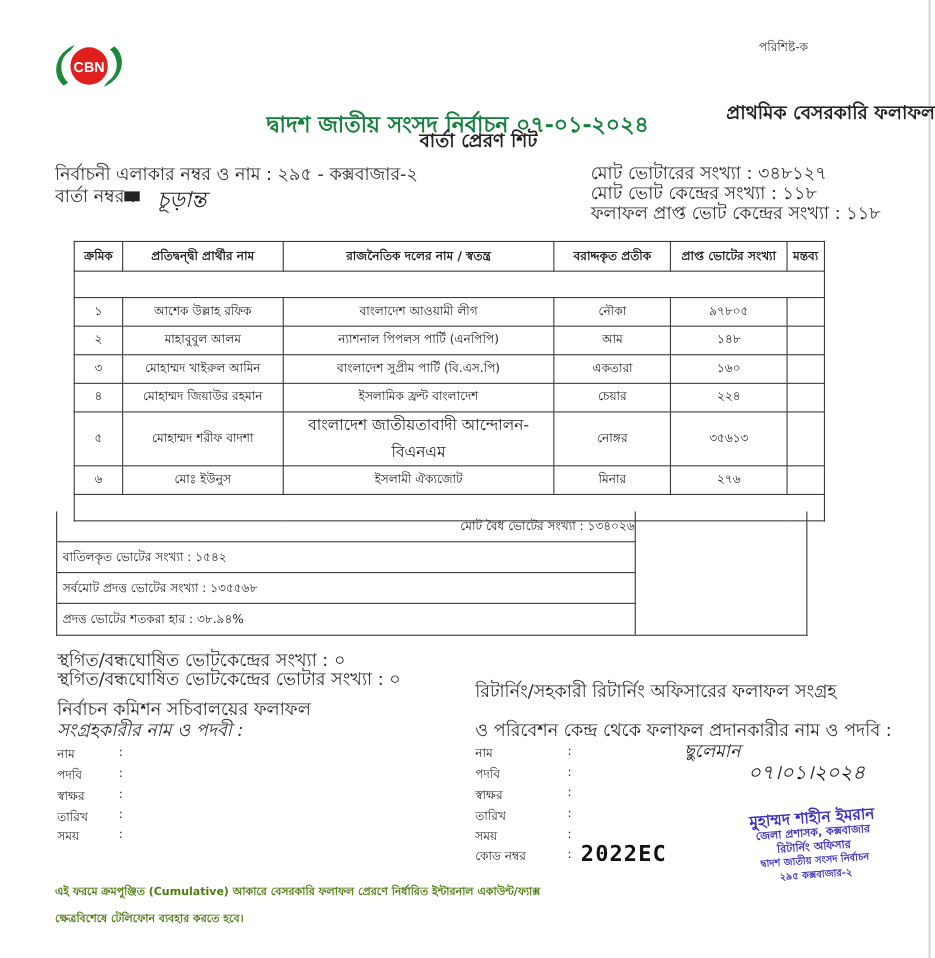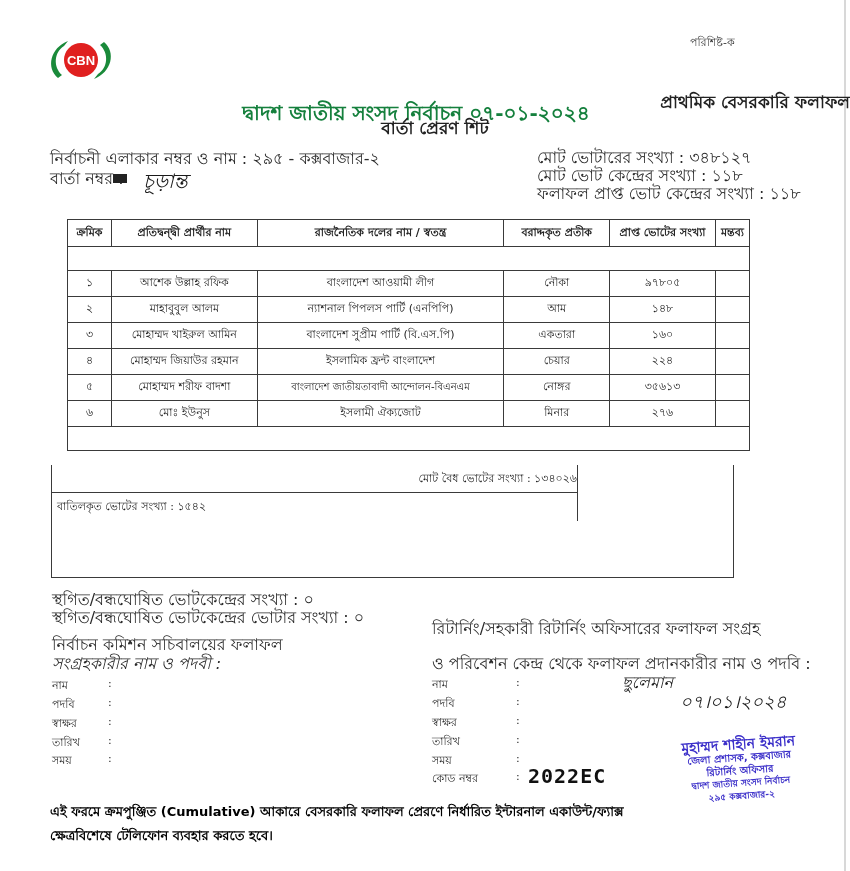--- a/index.html
+++ b/index.html
@@ -19,21 +19,21 @@
   table.res { position: absolute; left: 51px; top: 219px; width: 683px; border-collapse: collapse; font-size: 11px; margin-left: 16px; }
   table.res td, table.res th { border: 1.5px solid #3a3a3a; text-align: center; padding: 0 3px; height: 25px; color: #222; }
   table.res th { font-weight: bold; height: 26px; }
   .sumbox { position: absolute; left: 51px; top: 465px; width: 683px; height: 113px; border: 1.5px solid #3a3a3a; border-top: none; box-sizing: border-box; }
   .sumrow { position: absolute; left: 0; width: 526px; height: 28px; border-bottom: 1.5px solid #3a3a3a; border-right: 1.5px solid #3a3a3a; box-sizing: border-box; font-size: 11px; line-height: 28px; padding-left: 5px; }
   .sumrow:last-child { border-bottom: none; }
   .lbl { font-size: 11px; color: #2a2a2a; }
   .colon { position: absolute; font-size: 11px; }
   .code { font-family: "DejaVu Sans Mono", monospace; font-size: 20px; font-weight: bold; color: #111; letter-spacing: 1px; }
   .stamp { color: #3b2fc9; font-weight: bold; text-align: center; line-height: 13px; transform: rotate(-4deg); }
-  .footer { left: 50px; top: 800px; width: 770px; font-size: 13px; font-weight: bold; color: #000000; line-height: 24px; }
+  .footer { left: 50px; top: 800px; width: 770px; font-size: 10px; font-weight: bold; color: #4d7c0f; line-height: 24px; }
 </style>
 </head>
 <body>
 
 <div class="right-edge"></div>
 
 <div class="abs logo">
   <svg width="74" height="52" viewBox="0 0 74 52">
     <path d="M14 44 C2 34 6 14 24 7 L20 12 C10 18 9 33 18 41 Z" fill="#1a8a3a"></path>
     <path d="M60 8 C72 18 68 38 50 45 L54 40 C64 34 65 19 56 11 Z" fill="#1a8a3a"></path>
@@ -106,21 +106,21 @@
     <td>৪</td>
     <td>মোহাম্মদ জিয়াউর রহমান</td>
     <td>ইসলামিক ফ্রন্ট বাংলাদেশ</td>
     <td>চেয়ার</td>
     <td>২২৪</td>
     <td></td>
   </tr>
   <tr>
     <td>৫</td>
     <td>মোহাম্মদ শরীফ বাদশা</td>
-    <td style="font-size:10px;">বাংলাদেশ জাতীয়তাবাদী আন্দোলন-বিএনএম</td>
+    <td style="font-size:14px;">বাংলাদেশ জাতীয়তাবাদী আন্দোলন-বিএনএম</td>
     <td>নোঙ্গর</td>
     <td>৩৫৬১৩</td>
     <td></td>
   </tr>
   <tr>
     <td>৬</td>
     <td>মোঃ ইউনুস</td>
     <td>ইসলামী ঐক্যজোট</td>
     <td>মিনার</td>
     <td>২৭৬</td>
@@ -128,20 +128,22 @@
   </tr>
   <tr>
         <td colspan="6" style="height:23px;"></td>
       </tr>
 </tbody>
   </table>
 
 <div class="sumbox">
   <div class="sumrow" style="top:0;text-align:right;">মোট বৈধ ভোটের সংখ্যা : ১৩৪০২৬</div>
   <div class="sumrow" style="top:28px;">বাতিলকৃত ভোটের সংখ্যা : ১৫৪২</div>
+  <div class="sumrow" style="top:56px;">সর্বমোট প্রদত্ত ভোটের সংখ্যা : ১৩৫৫৬৮</div>
+  <div class="sumrow" style="top:84px; height:28px; border-bottom:none;">প্রদত্ত ভোটের শতকরা হার : ৩৮.৯৪%</div>
 </div>
 
 <div class="abs meta" style="left:52px; top:591px;">স্থগিত/বন্ধঘোষিত ভোটকেন্দ্রের সংখ্যা : ০</div>
 <div class="abs meta" style="left:52px; top:609px;">স্থগিত/বন্ধঘোষিত ভোটকেন্দ্রের ভোটার সংখ্যা : ০</div>
 
 <div class="abs meta" style="left:52px; top:636px;">নির্বাচন কমিশন সচিবালয়ের ফলাফল</div>
 <div class="abs meta" style="left:52px; top:655px;font-style:italic;">সংগ্রহকারীর নাম ও পদবী :</div>
 <div class="abs lbl" style="left:52px; top:677px;">নাম</div>
 <div class="abs lbl" style="left:52px; top:696px;">পদবি</div>
 <div class="abs lbl" style="left:52px; top:715px;">স্বাক্ষর</div>

